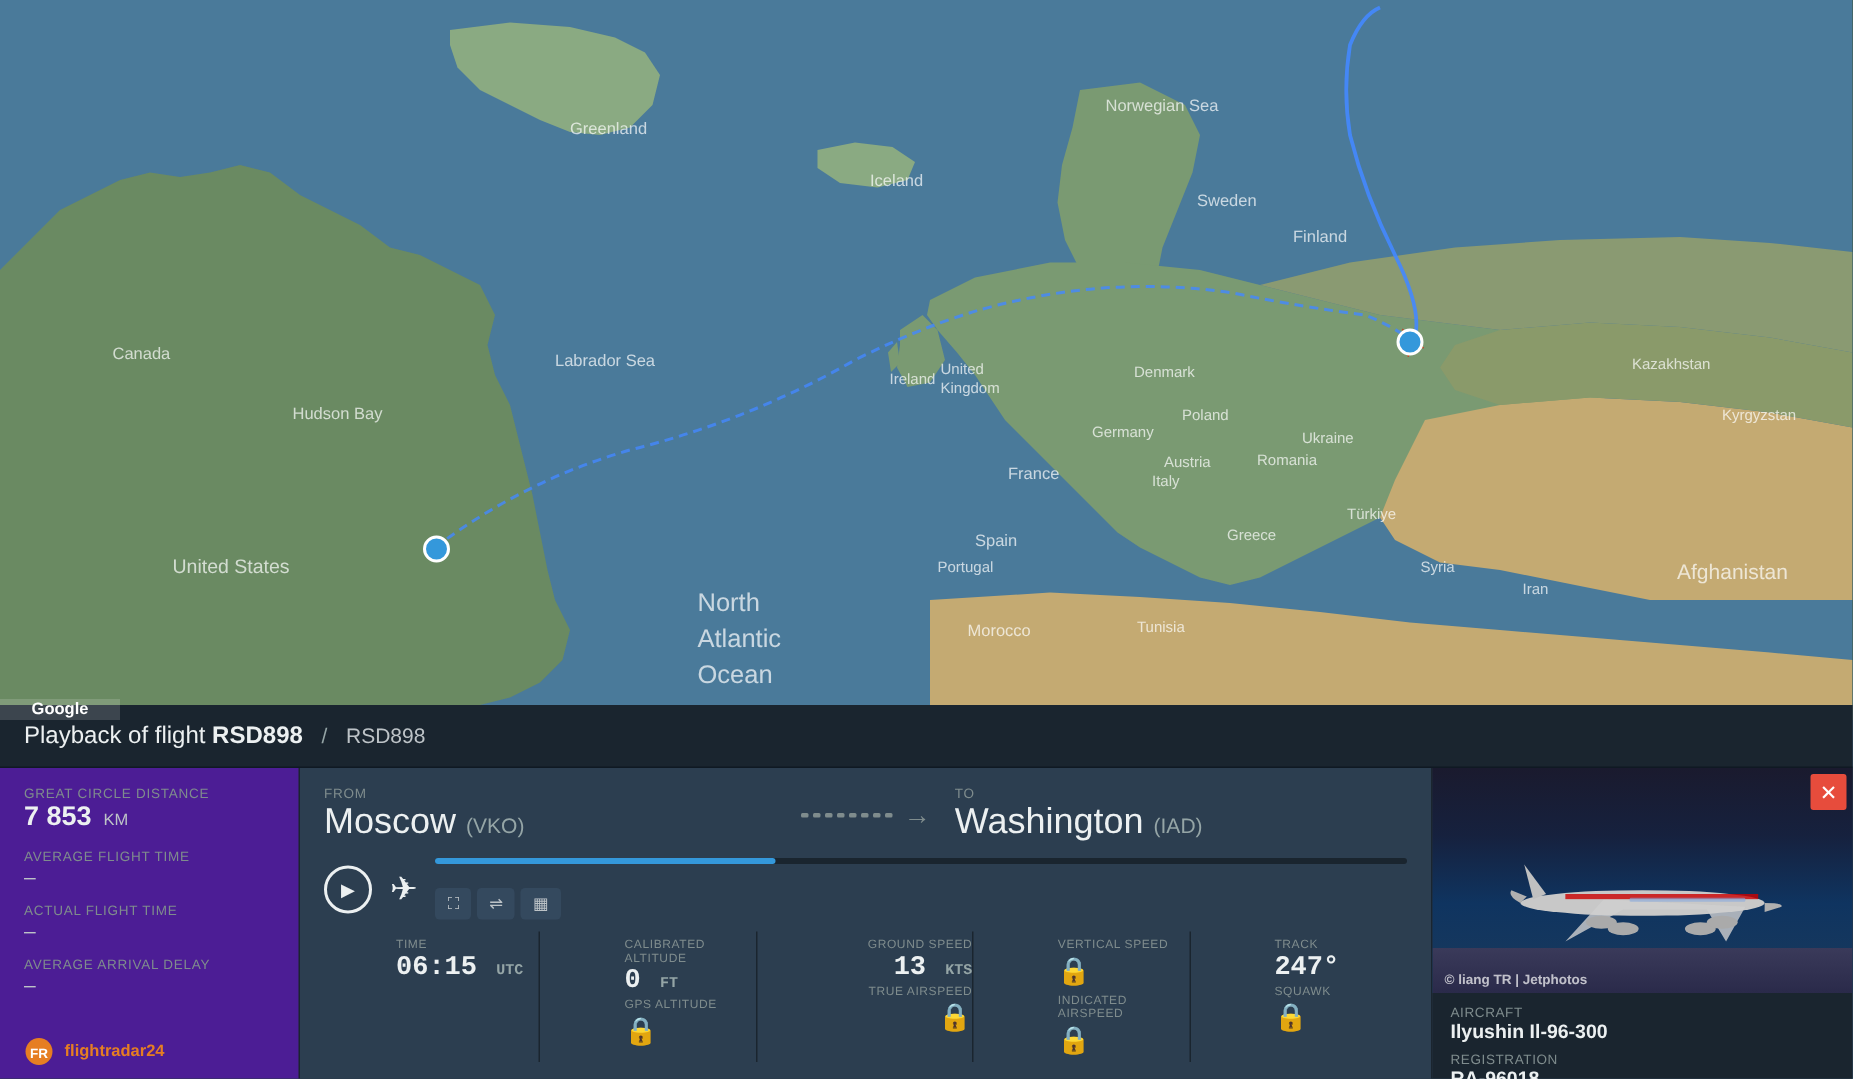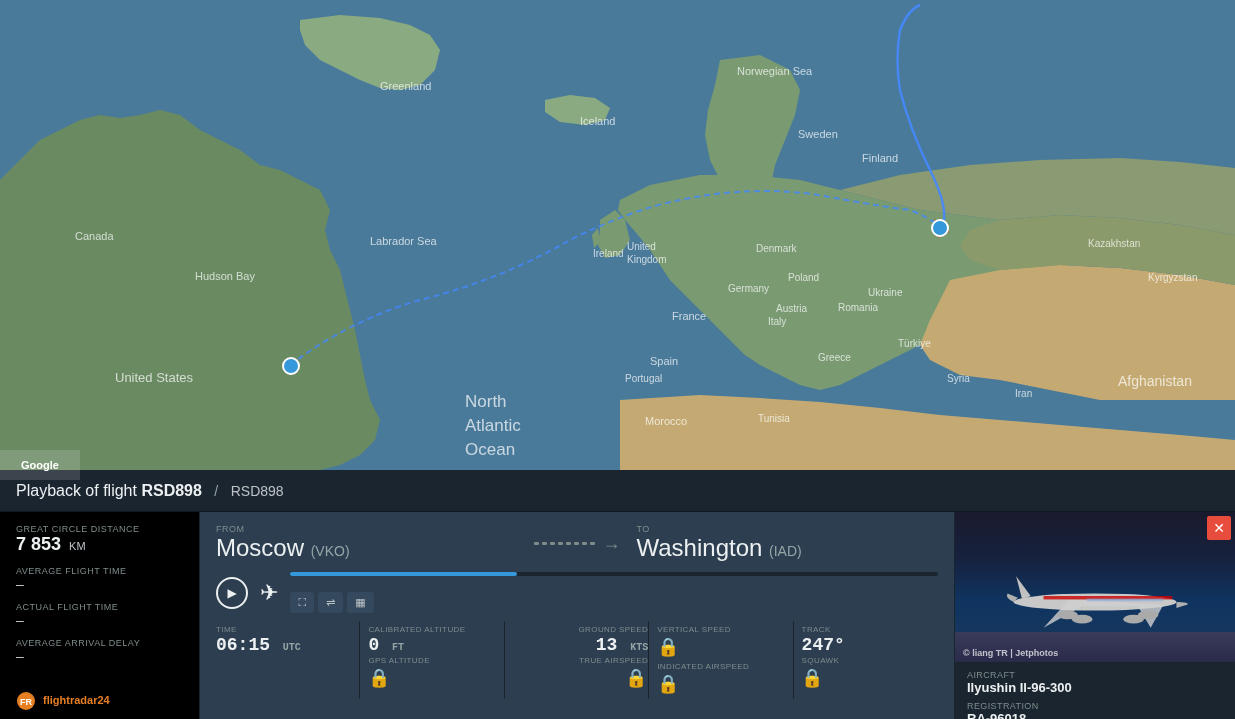--- a/index.html
+++ b/index.html
@@ -19,21 +19,21 @@
     #flight-path-svg {
       position: absolute;
       top: 0; left: 0;
       width: 100%; height: 100%;
     }
 
     
     #google-watermark {
       position: absolute;
       bottom: 0; left: 0;
-      width: 80px; height: 30px;
+      width: 80px; height: 14px;
       background: rgba(255,255,255,0.15);
       display: flex; align-items: center; justify-content: center;
       z-index: 10;
     }
     #google-watermark span {
       font-size: 11px;
       color: #fff;
       font-weight: bold;
     }
 
@@ -66,21 +66,21 @@
 
     
     #content-area {
       display: flex;
       height: 207px;
     }
 
     
     #left-panel {
       width: 200px;
-      background: #000000;
+      background: #4c1d95;
       padding: 12px 16px;
       border-right: 1px solid #1a252f;
       flex-shrink: 0;
     }
     .stat-block { margin-bottom: 10px; }
     .stat-label {
       color: #7f8c8d;
       font-size: 9px;
       letter-spacing: 0.5px;
       text-transform: uppercase;
@@ -190,20 +190,21 @@
 
     
     .data-grid {
       display: grid;
       grid-template-columns: repeat(5, 1fr);
       gap: 0;
     }
     .data-cell {
       padding: 4px 0;
       border-right: 1px solid #1a252f;
+      margin-left: 48px;
     }
     .data-cell:last-child { border-right: none; }
     .data-cell-label {
       color: #7f8c8d;
       font-size: 8px;
       text-transform: uppercase;
       letter-spacing: 0.4px;
       margin-bottom: 2px;
     }
     .data-cell-value {

